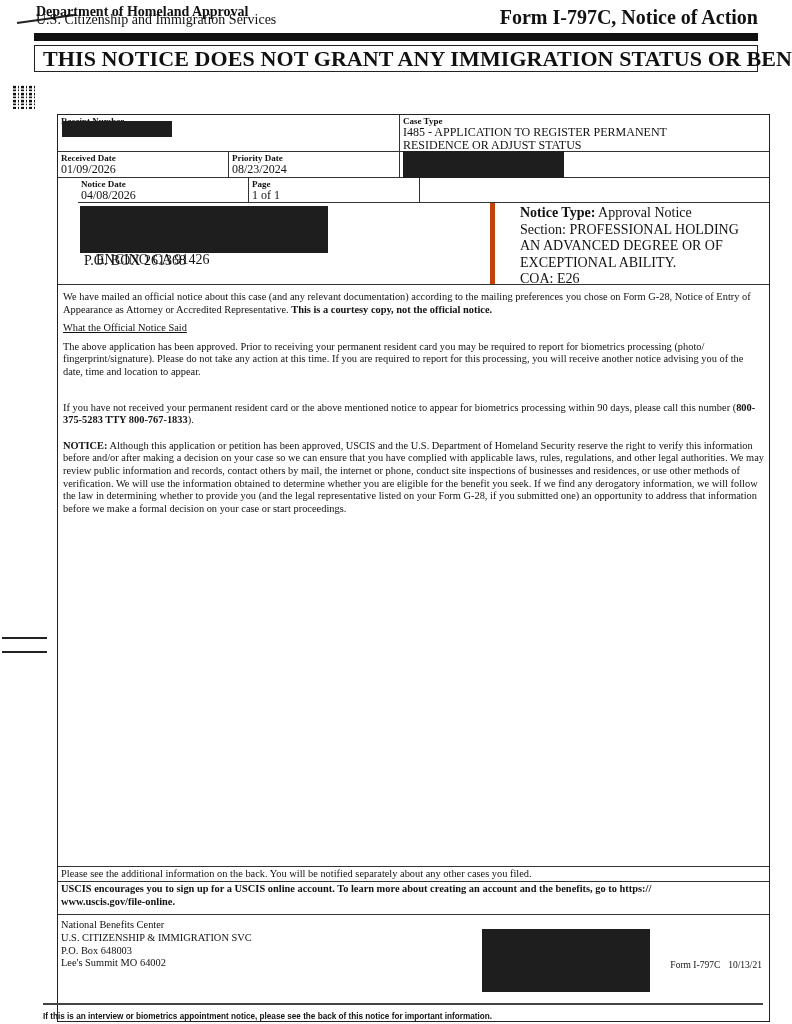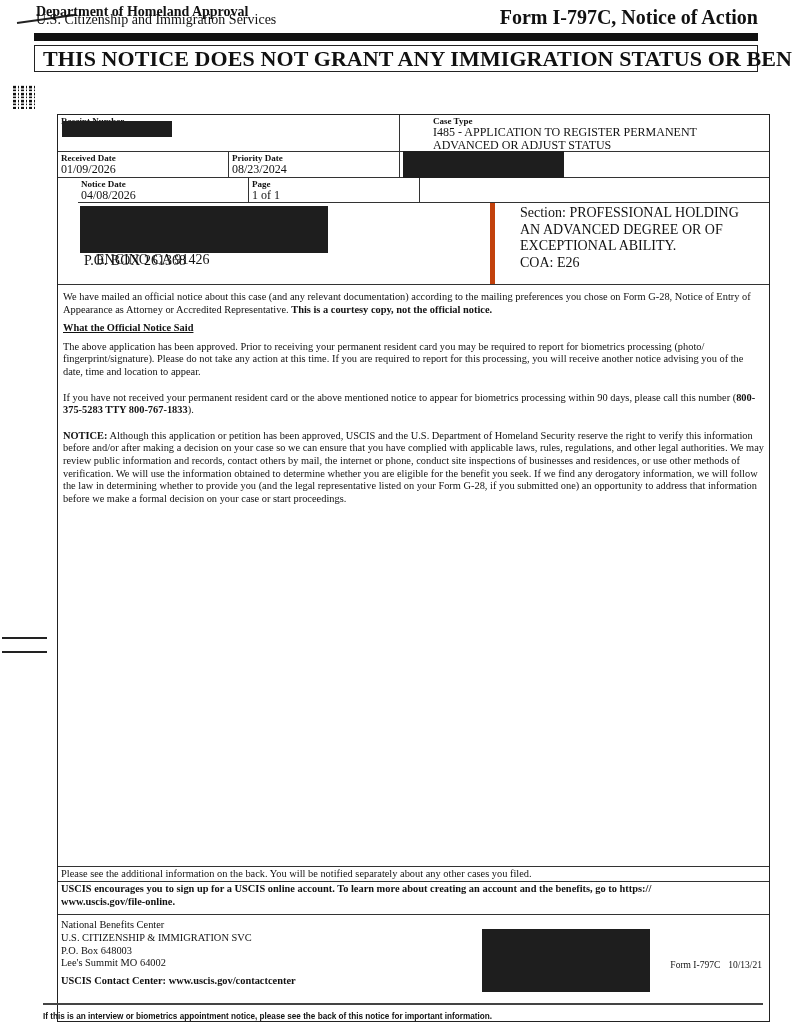--- a/index.html
+++ b/index.html
@@ -31,21 +31,21 @@
   .val { font-size: 12px; line-height: 13px; }
   .redact { background: #1e1e1e; position: absolute; }
 
   .addr-row { display: flex; border-bottom: 1px solid #333; height: 82px; }
   .addr-left { width: 437px; border-right: 5px solid #c2410c; position: relative; }
   .addr-line { position: absolute; left: 26px; font-size: 14px; line-height: 15px; }
   .addr-right { flex: 1; padding: 2px 0 0 25px; font-size: 14px; line-height: 16.5px; }
 
   .body-area { height: 582px; padding: 6px 5px 11px 5px; font-size: 10.4px; line-height: 12.6px; position: relative; border-bottom: 1px solid #333; }
   .body-area p { margin-bottom: 6px; }
-  .body-area .heading { font-weight: bold; text-decoration: underline; margin-bottom: 6px; }
+  .body-area .heading { font-weight: normal; text-decoration: underline; margin-bottom: 6px; }
 
   .foot-line { font-size: 10.4px; line-height: 12px; padding: 1px 3px; border-bottom: 1px solid #333; }
   .foot-bold { font-weight: bold; font-size: 10.4px; line-height: 12.5px; padding: 1px 3px 6px 3px; border-bottom: 1px solid #333; }
   .office { height: 106px; position: relative; padding: 4px 3px; font-size: 10.4px; line-height: 12.8px; }
   .office .contact { font-weight: bold; margin-top: 5px; }
 
   .bottom-rule { position: absolute; left: 43px; top: 1003px; width: 720px; height: 1.5px; background: #444; }
   .bottom-note { position: absolute; left: 43px; top: 1010px; font-size: 9.5px; font-weight: bold; line-height: 11px; font-family: "Liberation Sans", sans-serif; transform: scaleX(0.86); transform-origin: left; white-space: nowrap; }
   .bottom-form { position: absolute; right: 30px; top: 960px; font-size: 9.5px; line-height: 11px; white-space: nowrap; }
   .bottom-form span + span { margin-left: 8px; }
@@ -60,28 +60,28 @@
 <div class="hdr-bar"></div>
 <div class="banner">THIS NOTICE DOES NOT GRANT ANY IMMIGRATION STATUS OR BENEFIT.</div>
 
 <div class="qr"></div>
 
 <div class="left-mark" style="top:637px;"></div>
 <div class="left-mark" style="top:651px;"></div>
 
 <div class="form-box">
 
-  <div class="row" style="height:37px;gap:30px;">
+  <div class="row" style="height:37px;">
     <div class="cell" style="width:342px;">
       <div class="lbl">Receipt Number</div>
       <div class="redact" style="left:4px; top:6px; width:110px; height:16px;"></div>
     </div>
     <div class="cell" style="flex:1;">
       <div class="lbl">Case Type</div>
-      <div class="val" style="padding-right:40px;">I485 - APPLICATION TO REGISTER PERMANENT ADVANCED OR ADJUST STATUS</div>
+      <div class="val" style="padding-right:40px;">I485 - APPLICATION TO REGISTER PERMANENT RESIDENCE OR ADJUST STATUS</div>
     </div>
   </div>
 
   <div class="row" style="height:26px;">
     <div class="cell" style="width:171px;">
       <div class="lbl">Received Date</div>
       <div class="val">01/09/2026</div>
     </div>
     <div class="cell" style="width:171px;">
       <div class="lbl">Priority Date</div>
@@ -104,44 +104,44 @@
     <div class="cell" style="flex:1;"></div>
   </div>
 
   <div class="addr-row">
     <div class="addr-left">
       <div class="redact" style="left:22px; top:3px; width:248px; height:47px;"></div>
       <div class="addr-line" style="top:50px;">P.O. BOX 261368</div>
       <div class="addr-line" style="top:49px;margin-left:12px;">ENCINO CA  91426</div>
     </div>
     <div class="addr-right">
+      <div><b>Notice Type:</b> <span>Approval Notice</span></div>
       <div>Section: PROFESSIONAL HOLDING</div>
       <div>AN ADVANCED DEGREE OR OF</div>
       <div>EXCEPTIONAL ABILITY.</div>
       <div>COA: E26</div>
     </div>
   </div>
 
   <div class="body-area">
     <p><span>We have mailed an official notice about this case (and any relevant documentation) according to the mailing preferences you chose on Form G-28, Notice of Entry of Appearance as Attorney or Accredited Representative. </span><b>This is a courtesy copy, not the official notice.</b></p>
     <div class="heading">What the Official Notice Said</div>
-    <p style="margin-bottom:13px;">The above application has been approved. Prior to receiving your permanent resident card you may be required to report for biometrics processing (photo/ fingerprint/signature). Please do not take any action at this time. If you are required to report for this processing, you will receive another notice advising you of the date, time and location to appear.</p>
+    <p style="margin-bottom:23px;">The above application has been approved. Prior to receiving your permanent resident card you may be required to report for biometrics processing (photo/ fingerprint/signature). Please do not take any action at this time. If you are required to report for this processing, you will receive another notice advising you of the date, time and location to appear.</p>
     <p style="margin-bottom:13px;"><span>If you have not received your permanent resident card or the above mentioned notice to appear for biometrics processing within 90 days, please call this number (</span><b>800-375-5283 TTY 800-767-1833</b><span>).</span></p>
     <p><b>NOTICE:</b><span> Although this application or petition has been approved, USCIS and the U.S. Department of Homeland Security reserve the right to verify this information before and/or after making a decision on your case so we can ensure that you have complied with applicable laws, rules, regulations, and other legal authorities. We may review public information and records, contact others by mail, the internet or phone, conduct site inspections of businesses and residences, or use other methods of verification. We will use the information obtained to determine whether you are eligible for the benefit you seek. If we find any derogatory information, we will follow the law in determining whether to provide you (and the legal representative listed on your Form G-28, if you submitted one) an opportunity to address that information before we make a formal decision on your case or start proceedings.</span></p>
   </div>
 
   <div class="foot-line">Please see the additional information on the back. You will be notified separately about any other cases you filed.</div>
   <div class="foot-bold" style="padding-right:60px;">USCIS encourages you to sign up for a USCIS online account. To learn more about creating an account and the benefits, go to https:// www.uscis.gov/file-online.</div>
 
   <div class="office">
     <div>National Benefits Center</div>
     <div>U.S. CITIZENSHIP &amp; IMMIGRATION SVC</div>
     <div>P.O. Box 648003</div>
     <div>Lee's Summit MO 64002</div>
-    <div class="contact">USCIS Contact Center: www.uscis.gov/contactcenter</div>
     <div class="redact" style="left:424px; top:14px; width:168px; height:63px;"></div>
   </div>
 </div>
 
 <div class="bottom-rule"></div>
 <div class="bottom-note">If this is an interview or biometrics appointment notice, please see the back of this notice for important information.</div>
 <div class="bottom-form">
   <span>Form I-797C</span><span>10/13/21</span>
 </div>
 

